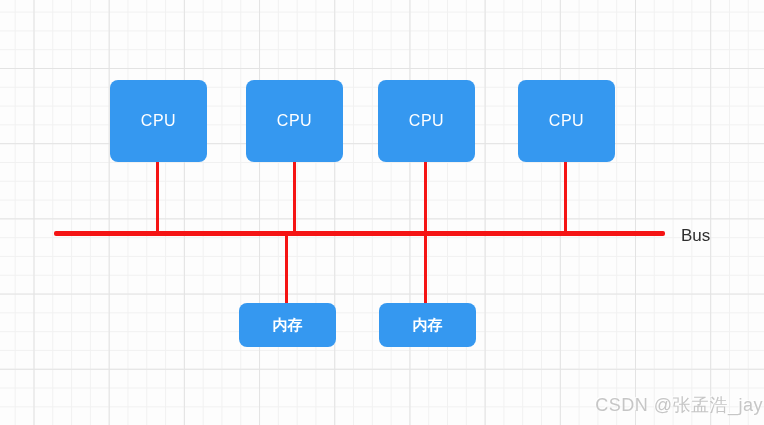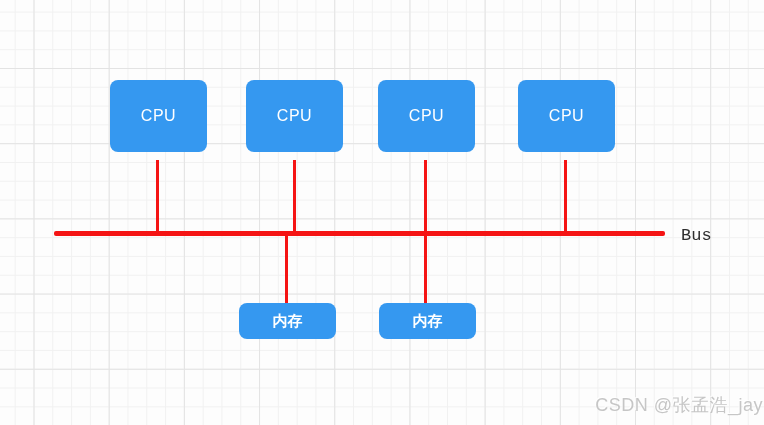--- a/index.html
+++ b/index.html
@@ -19,38 +19,38 @@
     background-position:33.5px 0, 0 68px, 14.7px 0, 0 11.6px;
   }
   .node{
     position:absolute;
     background:#3598f0;
     border-radius:8px;
     color:#ffffff;
     display:flex;align-items:center;justify-content:center;
     box-sizing:border-box;
   }
-  .cpu{width:97px;height:72px;top:80px;font-size:16px;font-weight:500;letter-spacing:.5px;}
+  .cpu{width:97px;height:82px;top:80px;font-size:16px;font-weight:500;letter-spacing:.5px;}
   .cpu1{left:110px;} .cpu2{left:246px;} .cpu3{left:378px;} .cpu4{left:518px;}
-  .mem{width:97px;height:36px;top:303px;font-size:15px;font-weight:700;}
+  .mem{width:97px;height:44px;top:303px;font-size:15px;font-weight:700;}
   .mem1{left:239px;} .mem2{left:379px;}
   .vline{
     position:absolute;width:3px;background:#f51414;
   }
   .vline.up{top:160px;height:74px;}
   .vl-cpu1{left:156px;} .vl-cpu2{left:292.5px;} .vl-cpu3{left:424px;} .vl-cpu4{left:564px;}
   .vline.down{top:234px;height:71px;}
   .vl-mem1{left:284.5px;} .vl-mem2{left:424px;}
   .bus{
     position:absolute;left:54px;top:231px;width:611px;height:4.5px;
     background:#f51414;border-radius:2px;
   }
   .bus-label{
     position:absolute;left:681px;top:226px;
-    font-size:17px;color:#2e2e2e;font-family:Liberation Mono, monospace;
+    font-size:17px;color:#2e2e2e;
   }
   .watermark{
     position:absolute;right:1px;bottom:8px;
     font-size:18px;color:#c6c6c6;
     text-shadow:-1px -1px 0 rgba(255,255,255,.9);
     letter-spacing:.5px;
   }
 </style>
 </head>
 <body>

